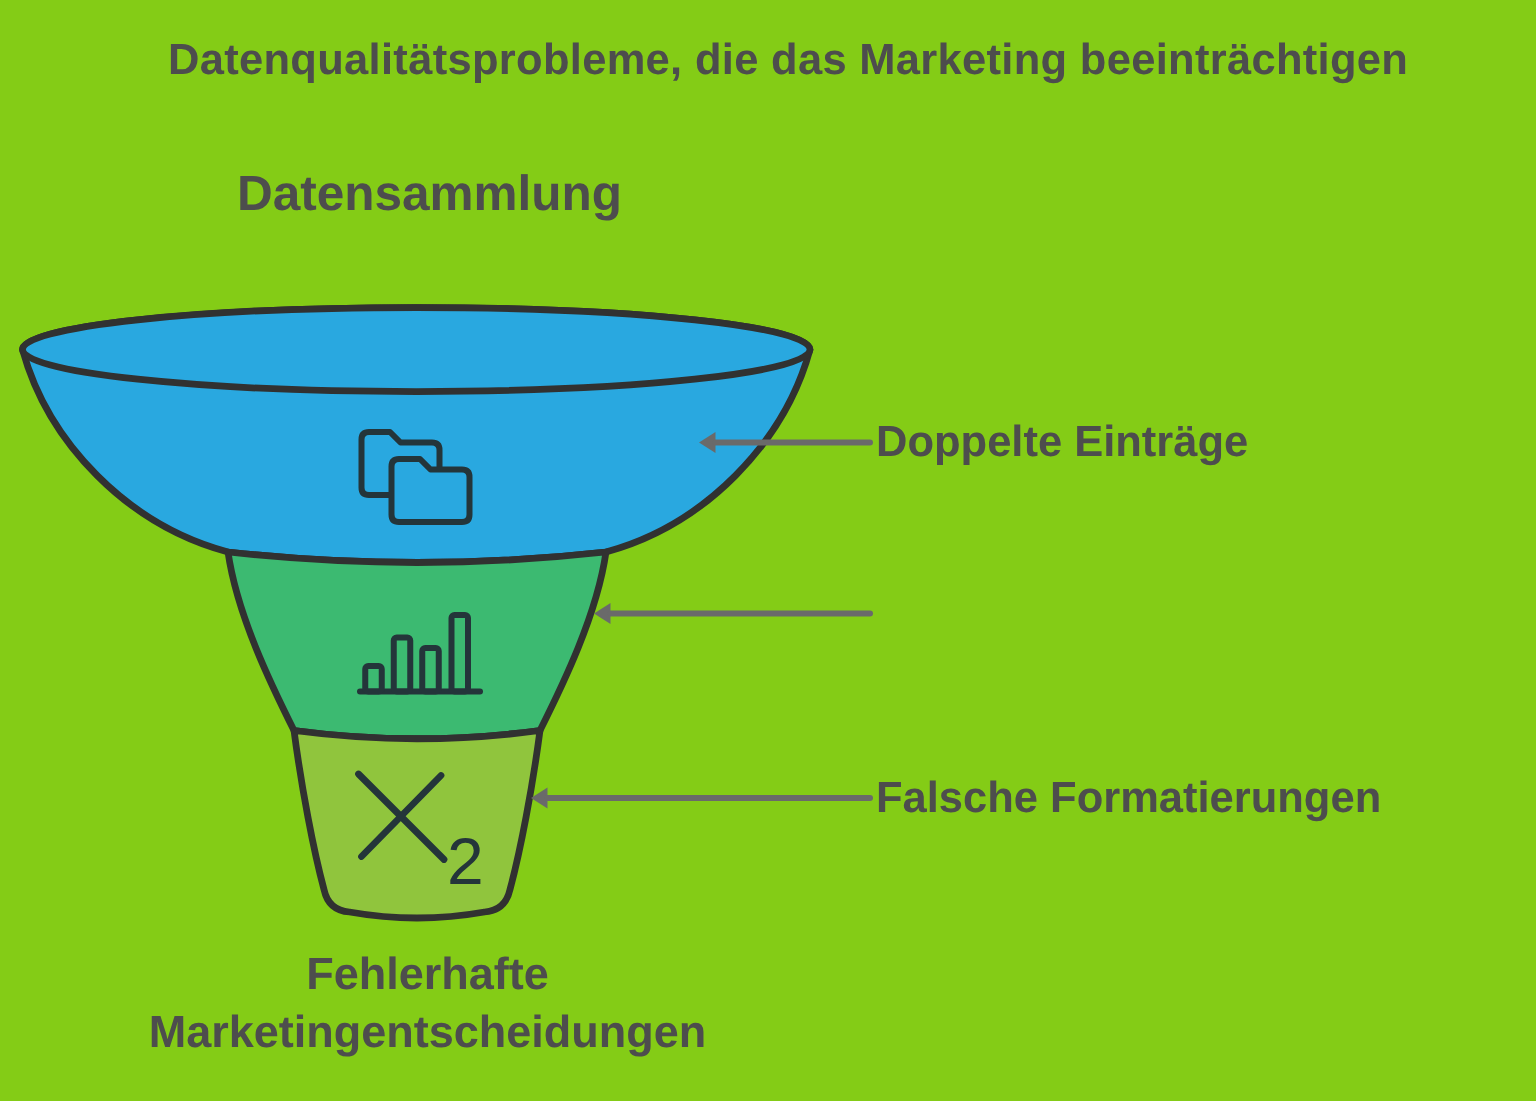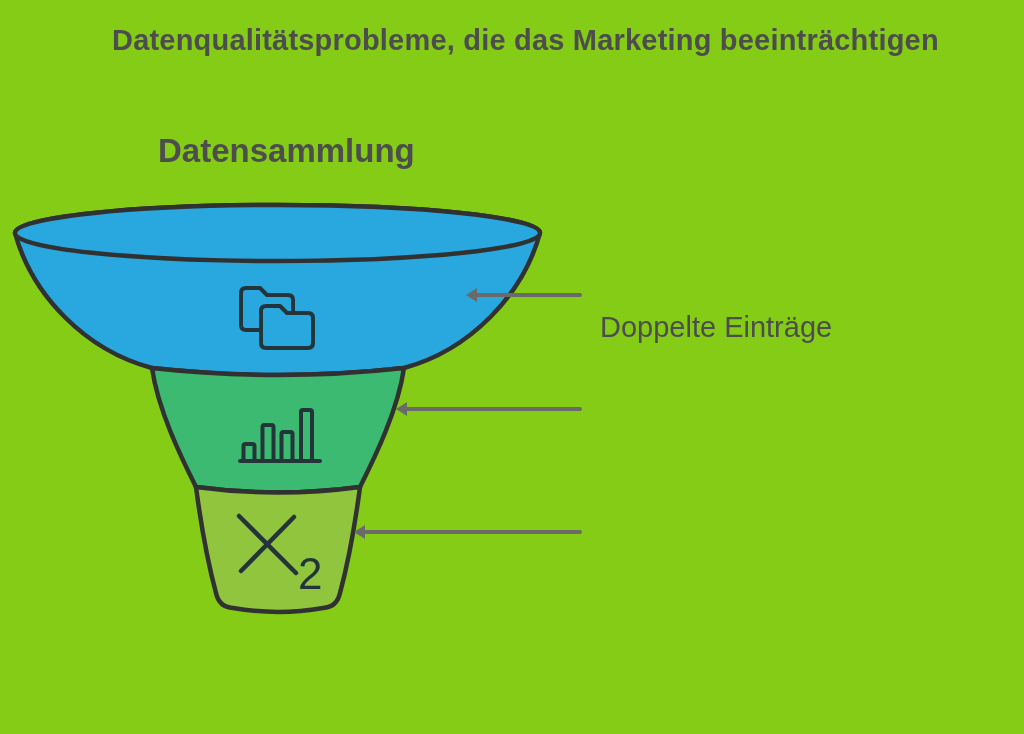--- a/index.html
+++ b/index.html
@@ -1,21 +1,21 @@
 <!DOCTYPE html>
 <html><head>
 <meta charset="utf-8">
 <style>
   html,body{margin:0;padding:0;background:#ffffff;}
   #stage{position:relative;width:1024px;height:734px;background:#84cc16;overflow:hidden;
          font-family:"Liberation Sans",sans-serif;color:#4d4d4d;}
   .abs{position:absolute;}
   .title{left:112px;top:22px;font-size:29px;font-weight:700;white-space:nowrap;line-height:36px;letter-spacing:.2px;}
-  .collection-label{left:158px;top:132px;font-size:33px;font-weight:700;white-space:nowrap;}
-  .stage-label{left:600px;font-size:29px;font-weight:400;white-space:nowrap;line-height:34px;margin-top:32px;}
+  .collection-label{left:158px;top:110px;font-size:33px;font-weight:700;white-space:nowrap;}
+  .stage-label{left:584px;font-size:29px;font-weight:700;white-space:nowrap;line-height:34px;}
   .stage-label.l1{top:278px;}
   .stage-label.l2{top:392px;}
   .stage-label.l3{top:515px;}
   .outcome{left:85px;top:630px;width:400px;text-align:center;font-size:30px;font-weight:700;line-height:39px;}
   .connector{display:flex;align-items:center;height:14px;}
   .connector .line{flex:1;height:4px;background:#6a6a6a;border-radius:2px;}
   .connector .arrow{width:0;height:0;border-top:7px solid transparent;border-bottom:7px solid transparent;
                     border-right:11px solid #6a6a6a;margin-right:-2px;}
   .c1{left:466px;top:288px;width:116px;}
   .c2{left:396px;top:402px;width:186px;}
@@ -90,15 +90,20 @@
   <div class="abs connector c2">
     <span class="arrow"></span>
     <span class="line"></span>
   </div>
   <div class="abs connector c3">
     <span class="arrow"></span>
     <span class="line"></span>
   </div>
 
   <div class="abs stage-label l1">Doppelte Einträge</div>
+  <div class="abs stage-label l3">Falsche Formatierungen</div>
 
+  <div class="abs outcome">
+    <div>Fehlerhafte</div>
+    <div>Marketingentscheidungen</div>
+  </div>
 
 </div>
 
 </body></html>

